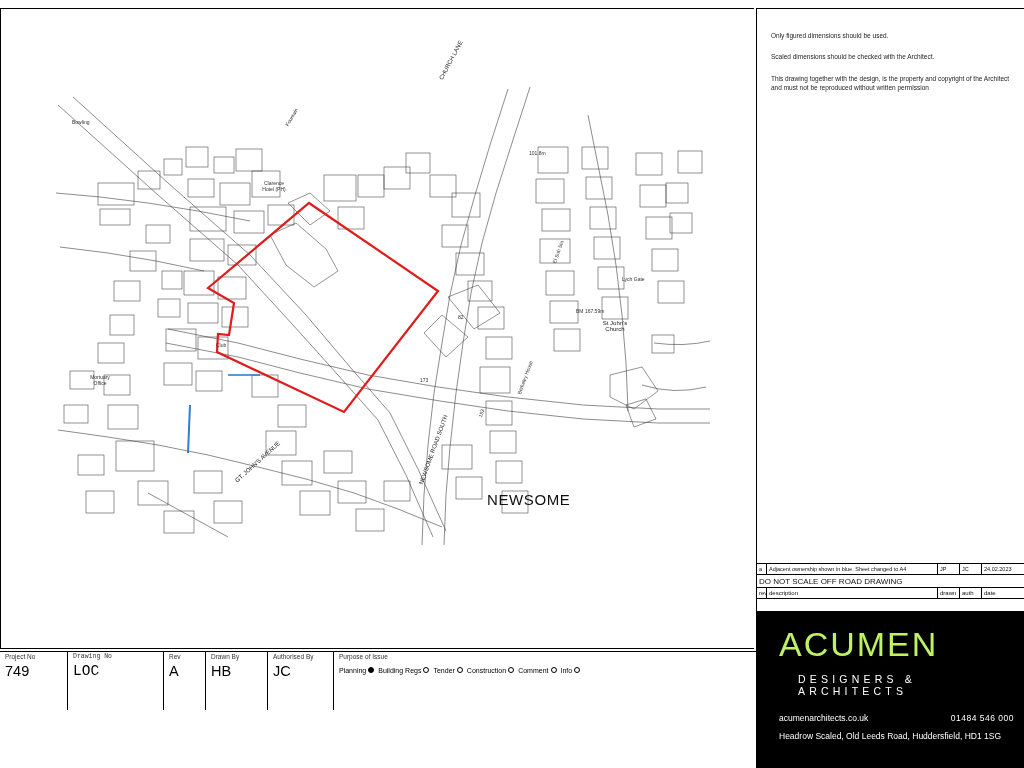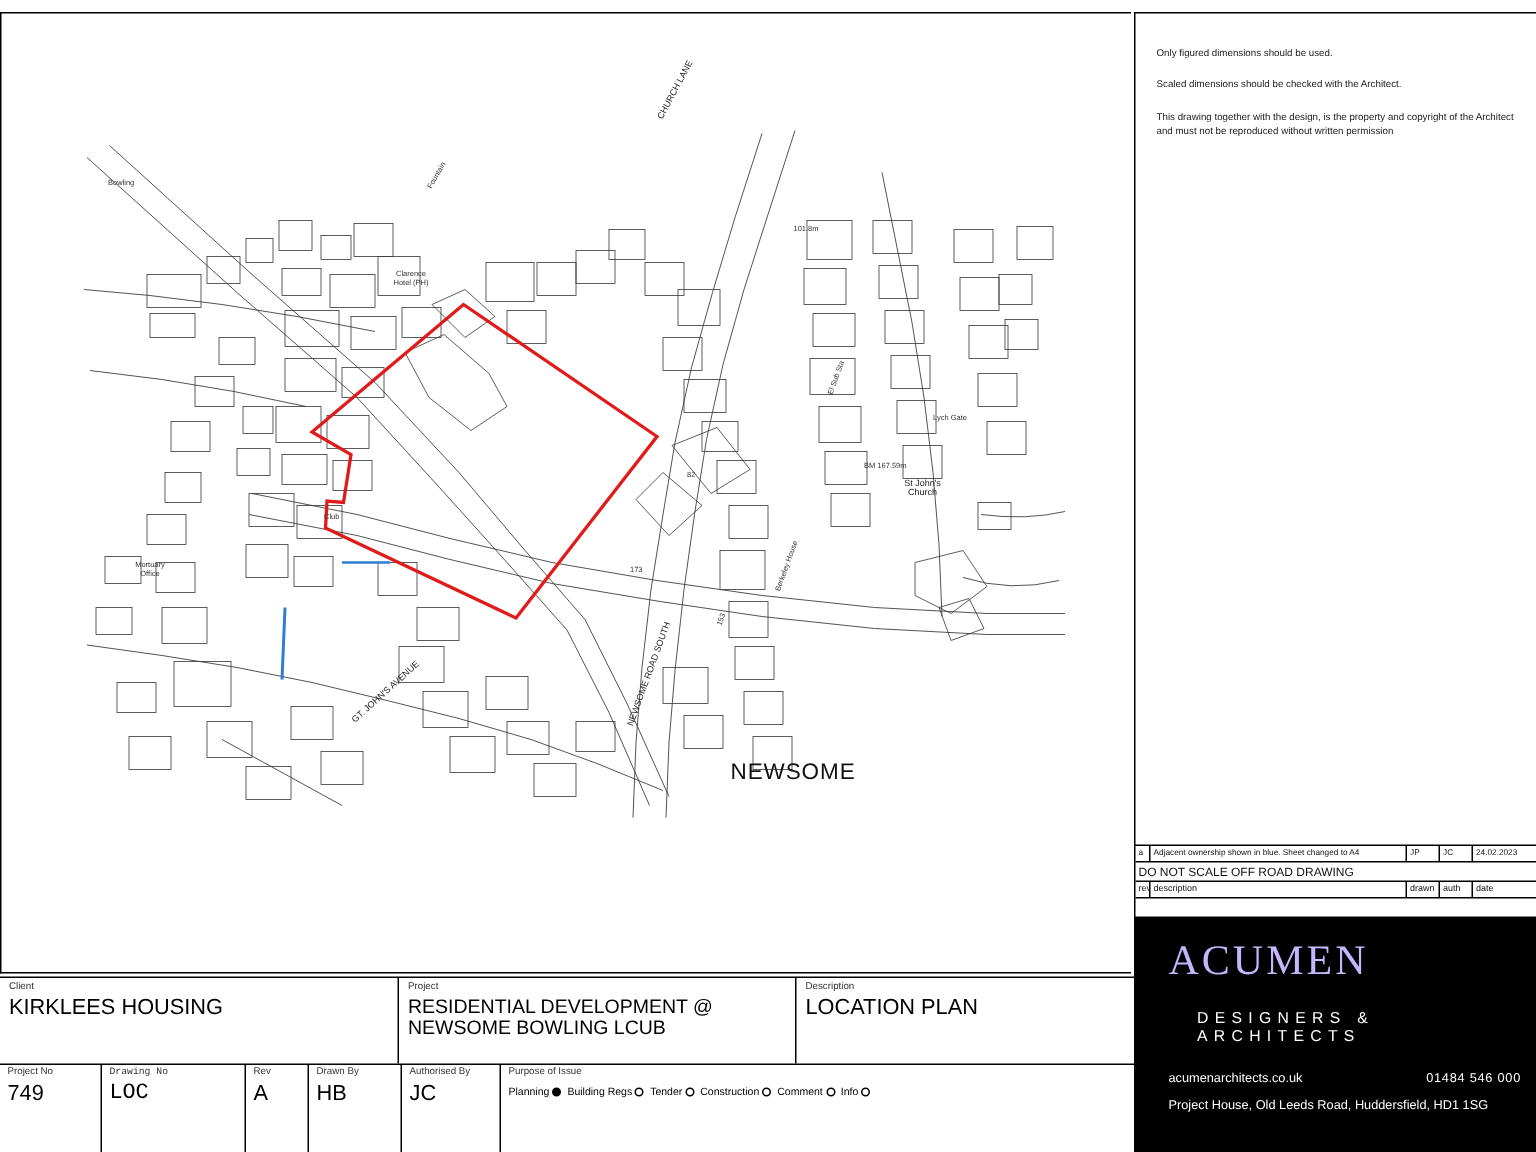--- a/index.html
+++ b/index.html
@@ -55,21 +55,20 @@
     color: #1a1a1a;
     white-space: nowrap;
     pointer-events: none;
   }
   .lbl-newsome {
     left: 487px;
     top: 491px;
     font-size: 15px;
     letter-spacing: 0.6px;
     color: #111;
-    margin-top: 15px;
   }
   .lbl-tiny { font-size: 5px; color: #333; }
   .lbl-small { font-size: 6px; color: #222; }
 
   
   .notes-panel {
     position: absolute;
     left: 756px;
     top: 8px;
     width: 268px;
@@ -221,24 +220,24 @@
     height: 157px;
     background: #000;
     color: #fff;
     border-left: 1.5px solid #000;
     box-sizing: border-box;
   }
   .logo-wordmark {
     position: absolute;
     left: 22px;
     top: 16px;
-    font-size: 28px;
+    font-size: 34px;
     letter-spacing: 2px;
-    font-family: Liberation Serif, serif;
-    color: #c4b5fd;
+    font-family: Liberation Sans, sans-serif;
+    color: #bef264;
     line-height: 1;
   }
   .logo-sub {
     position: absolute;
     left: 41px;
     top: 62px;
     font-size: 10.5px;
     letter-spacing: 4.2px;
     color: #fff;
   }
@@ -457,34 +456,20 @@
       <div class="rev-c1">rev</div>
       <div class="rev-c2">description</div>
       <div class="rev-c3">drawn</div>
       <div class="rev-c4">auth</div>
       <div class="rev-c5">date</div>
     </div>
   </div>
 
   <div class="title-block">
 
-    <div class="tb-upper">
-      <div class="tb-cell c-client">
-        <div class="tb-caption">Client</div>
-        <div class="tb-value">KIRKLEES HOUSING</div>
-      </div>
-      <div class="tb-cell c-project">
-        <div class="tb-caption">Project</div>
-        <div class="tb-value small">RESIDENTIAL DEVELOPMENT @ NEWSOME BOWLING LCUB</div>
-      </div>
-      <div class="tb-cell c-description">
-        <div class="tb-caption">Description</div>
-        <div class="tb-value">LOCATION PLAN</div>
-      </div>
-    </div>
 
     <div class="tb-lower">
       <div class="tb-cell l-projno">
         <div class="tb-caption">Project No</div>
         <div class="tb-value">749</div>
       </div>
       <div class="tb-cell l-drawno">
         <div class="tb-caption">Drawing No</div>
         <div class="tb-value">LOC</div>
       </div>
@@ -534,16 +519,16 @@
   </div>
 
   <div class="logo-block">
     <div class="logo-wordmark">ACUMEN</div>
     <div class="logo-sub">DESIGNERS  &amp;  ARCHITECTS</div>
     <div class="logo-divider"></div>
     <div class="logo-contact">
       <span>acumenarchitects.co.uk</span>
       <span class="phone">01484 546 000</span>
     </div>
-    <div class="logo-address">Project House, Old Leeds Road, Huddersfield, HD1 1SG</div>
+    <div class="logo-address">Headrow Scaled, Old Leeds Road, Huddersfield, HD1 1SG</div>
   </div>
 
 </div>
 
 </body></html>

